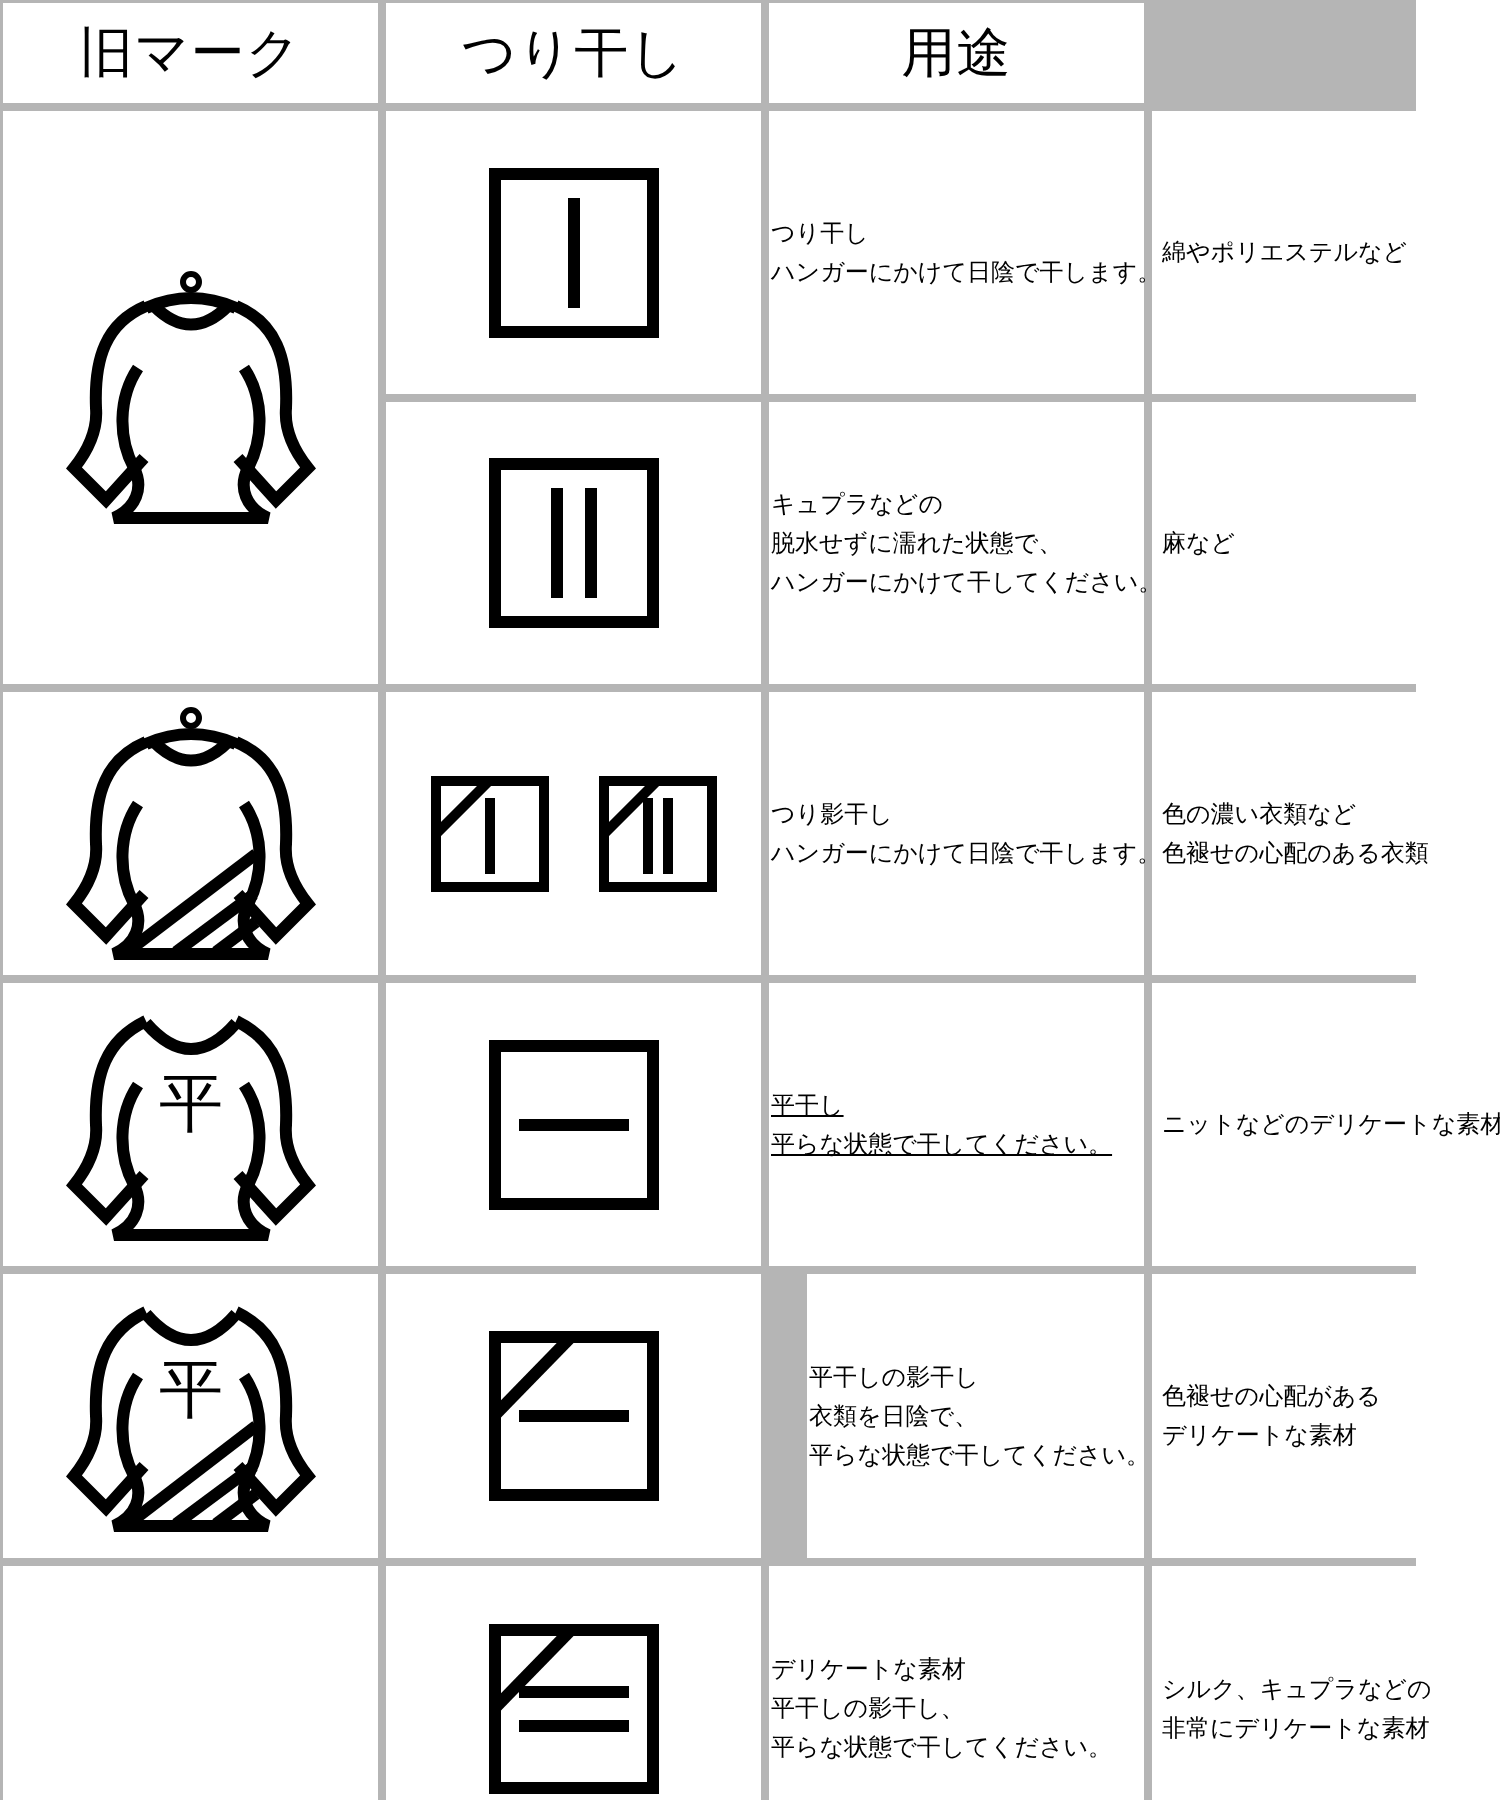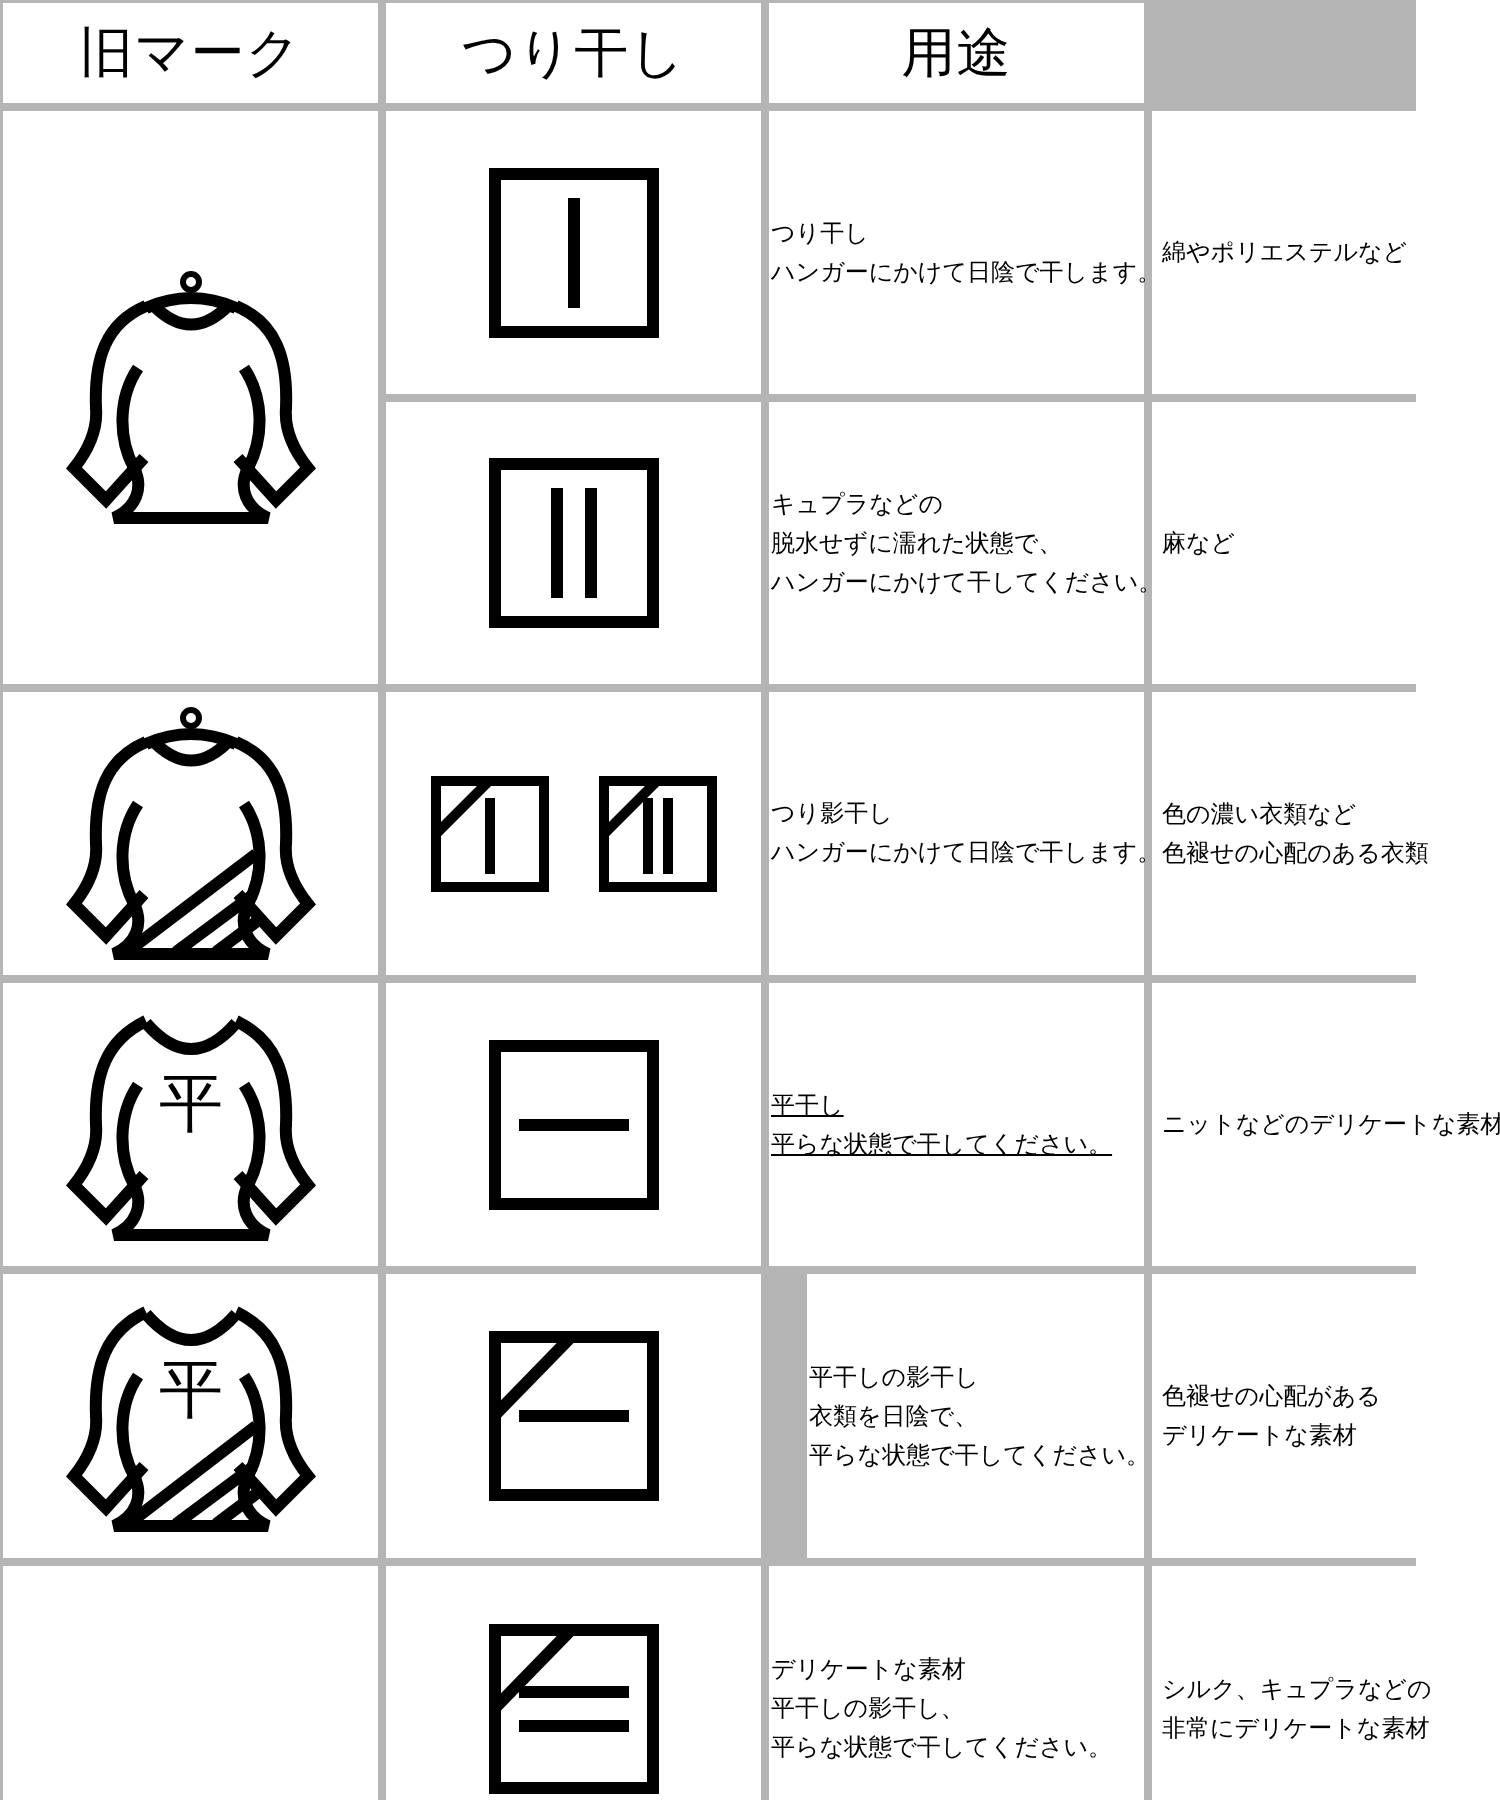--- a/index.html
+++ b/index.html
@@ -95,21 +95,21 @@
       <line x1="5" y1="58" x2="58" y2="5" stroke="#000" stroke-width="10"></line>
       <rect x="54" y="22" width="10" height="76" fill="#000"></rect>
     </svg>
     <svg width="118" height="116" viewBox="0 0 118 116">
       <rect x="5" y="5" width="108" height="106" fill="none" stroke="#000" stroke-width="10"></rect>
       <line x1="5" y1="58" x2="58" y2="5" stroke="#000" stroke-width="10"></line>
       <rect x="44" y="22" width="10" height="76" fill="#000"></rect>
       <rect x="64" y="22" width="10" height="76" fill="#000"></rect>
     </svg>
   </div>
-  <div class="cell text" style="grid-column:3; grid-row:4;font-family:Liberation Mono, monospace;">
+  <div class="cell text" style="grid-column:3; grid-row:4;">
     <span>つり影干し</span>
     <span>ハンガーにかけて日陰で干します。</span>
   </div>
   <div class="cell text use" style="grid-column:4; grid-row:4;">
     <span>色の濃い衣類など</span>
     <span>色褪せの心配のある衣類</span>
   </div>
 
   <div class="cell iconcell" style="grid-column:1; grid-row:5;">
     <svg width="250" height="240" viewBox="0 0 250 240">

